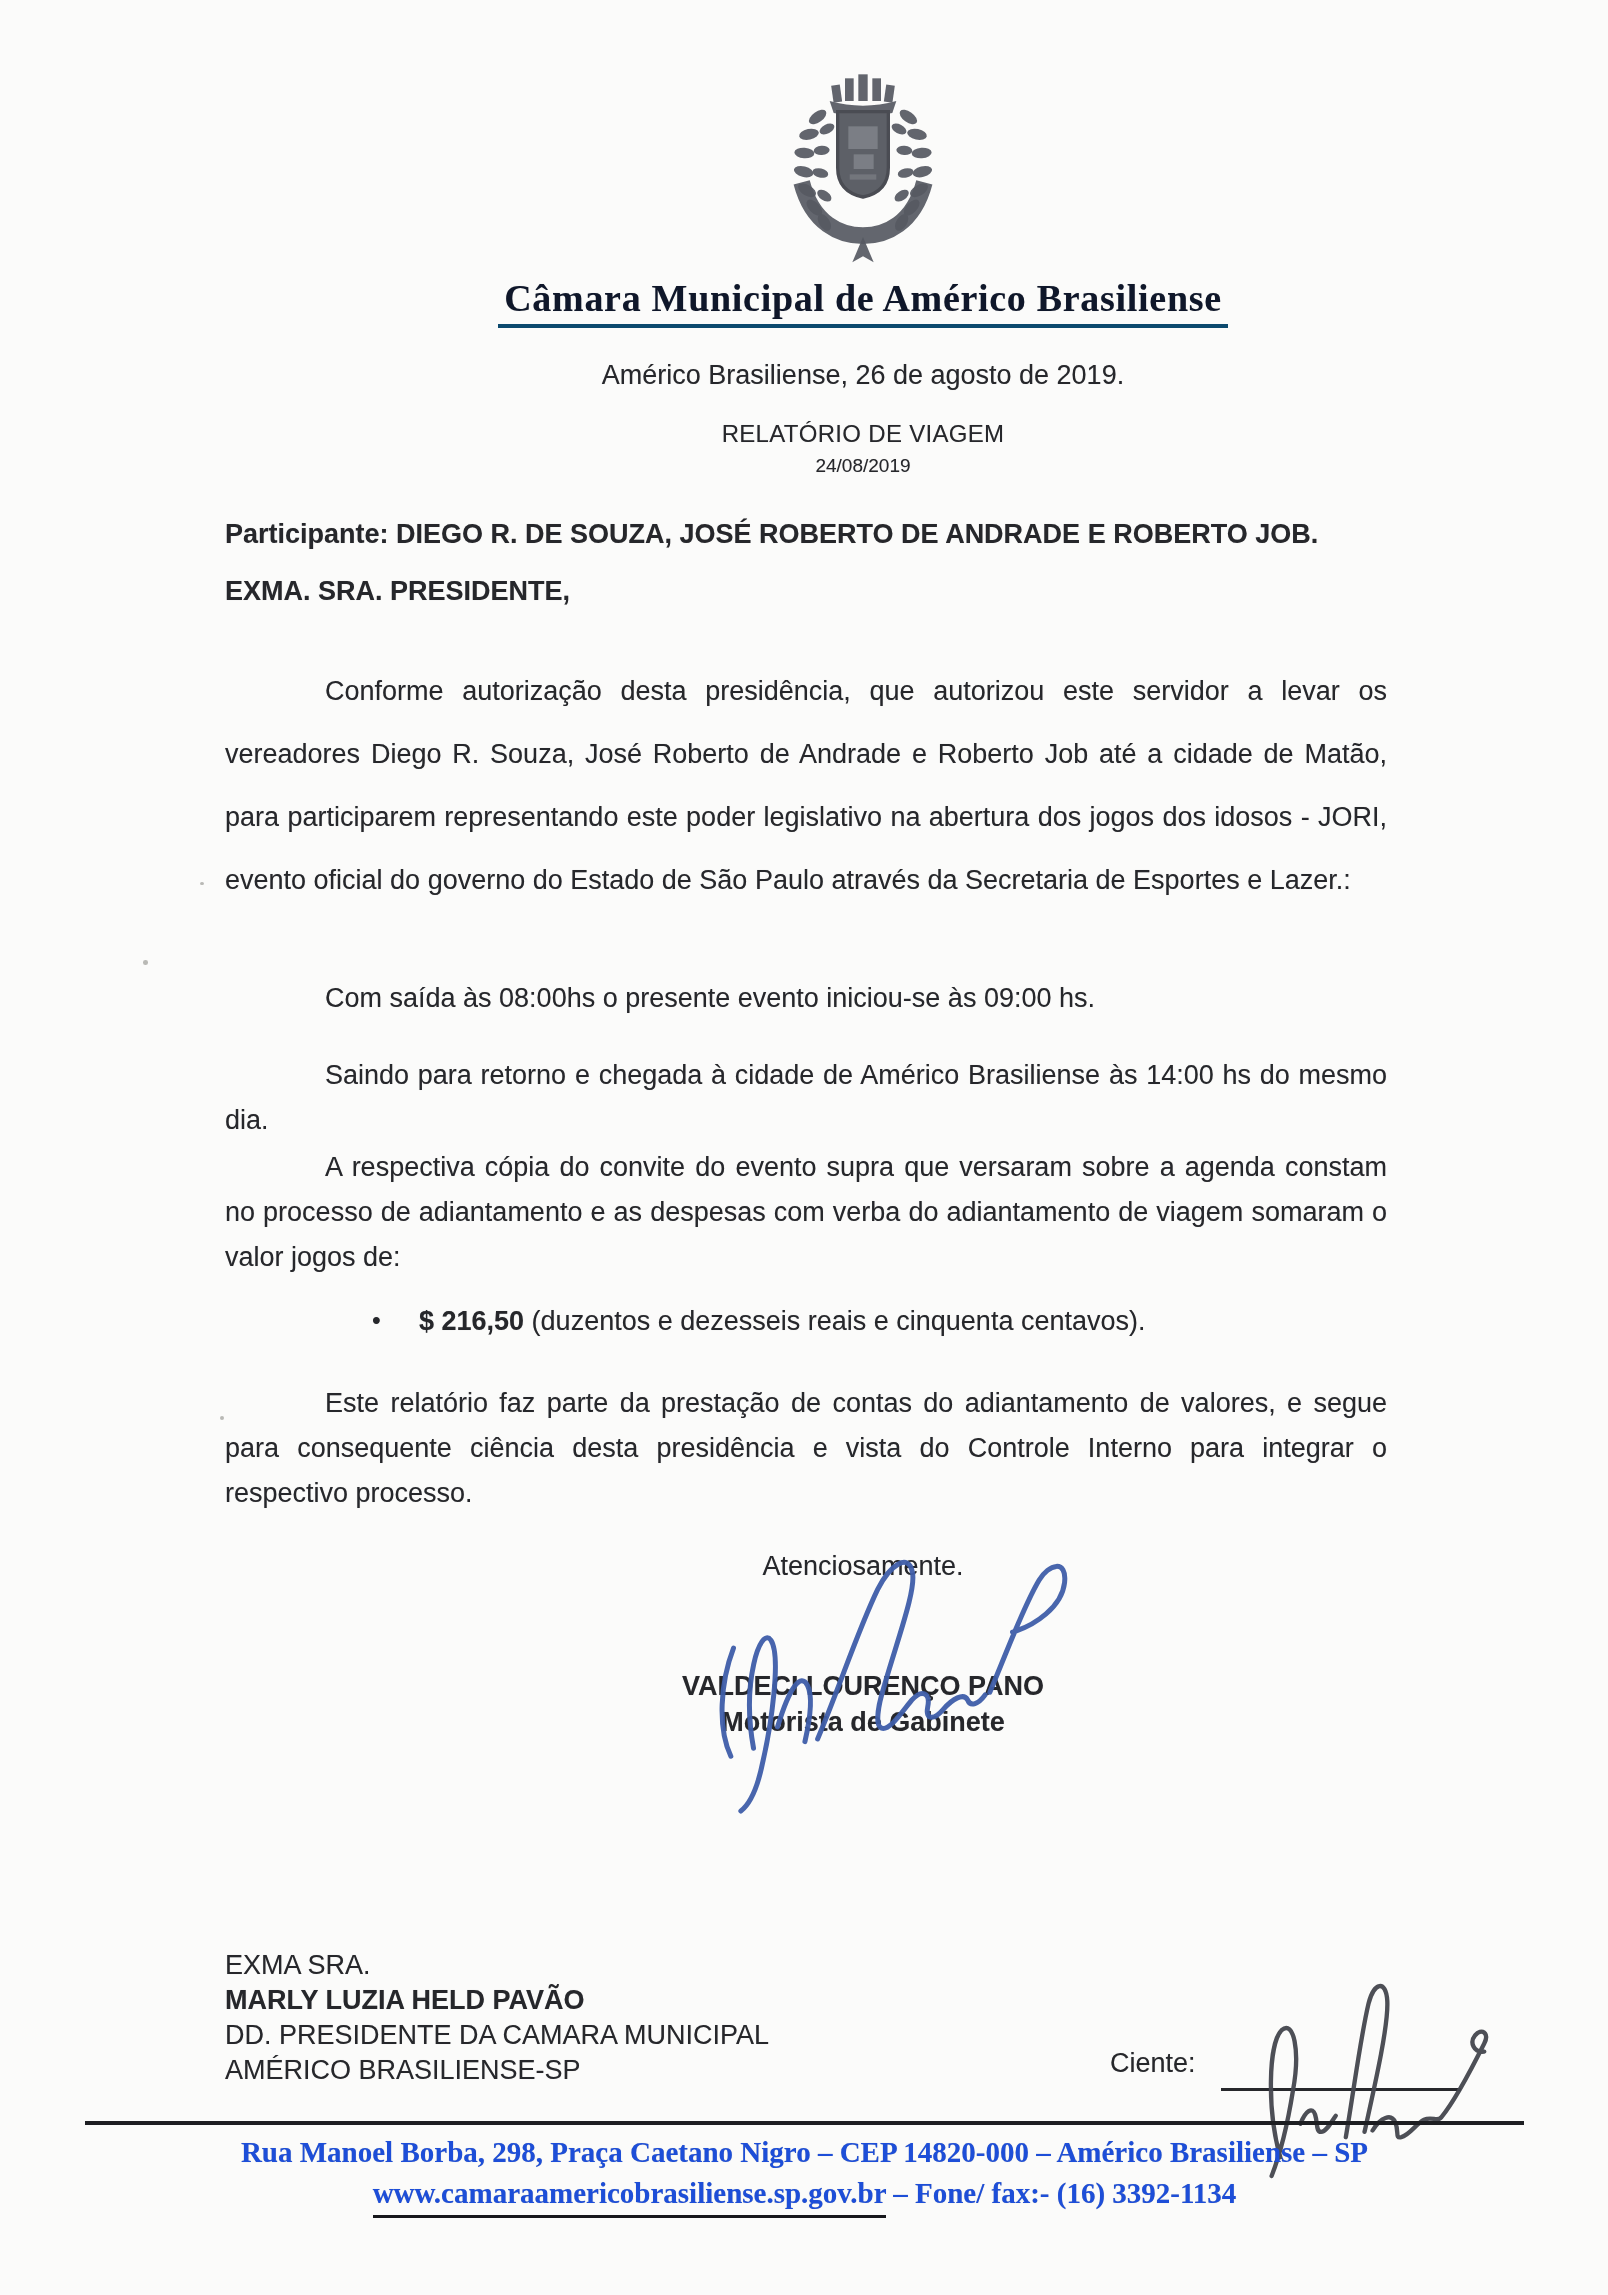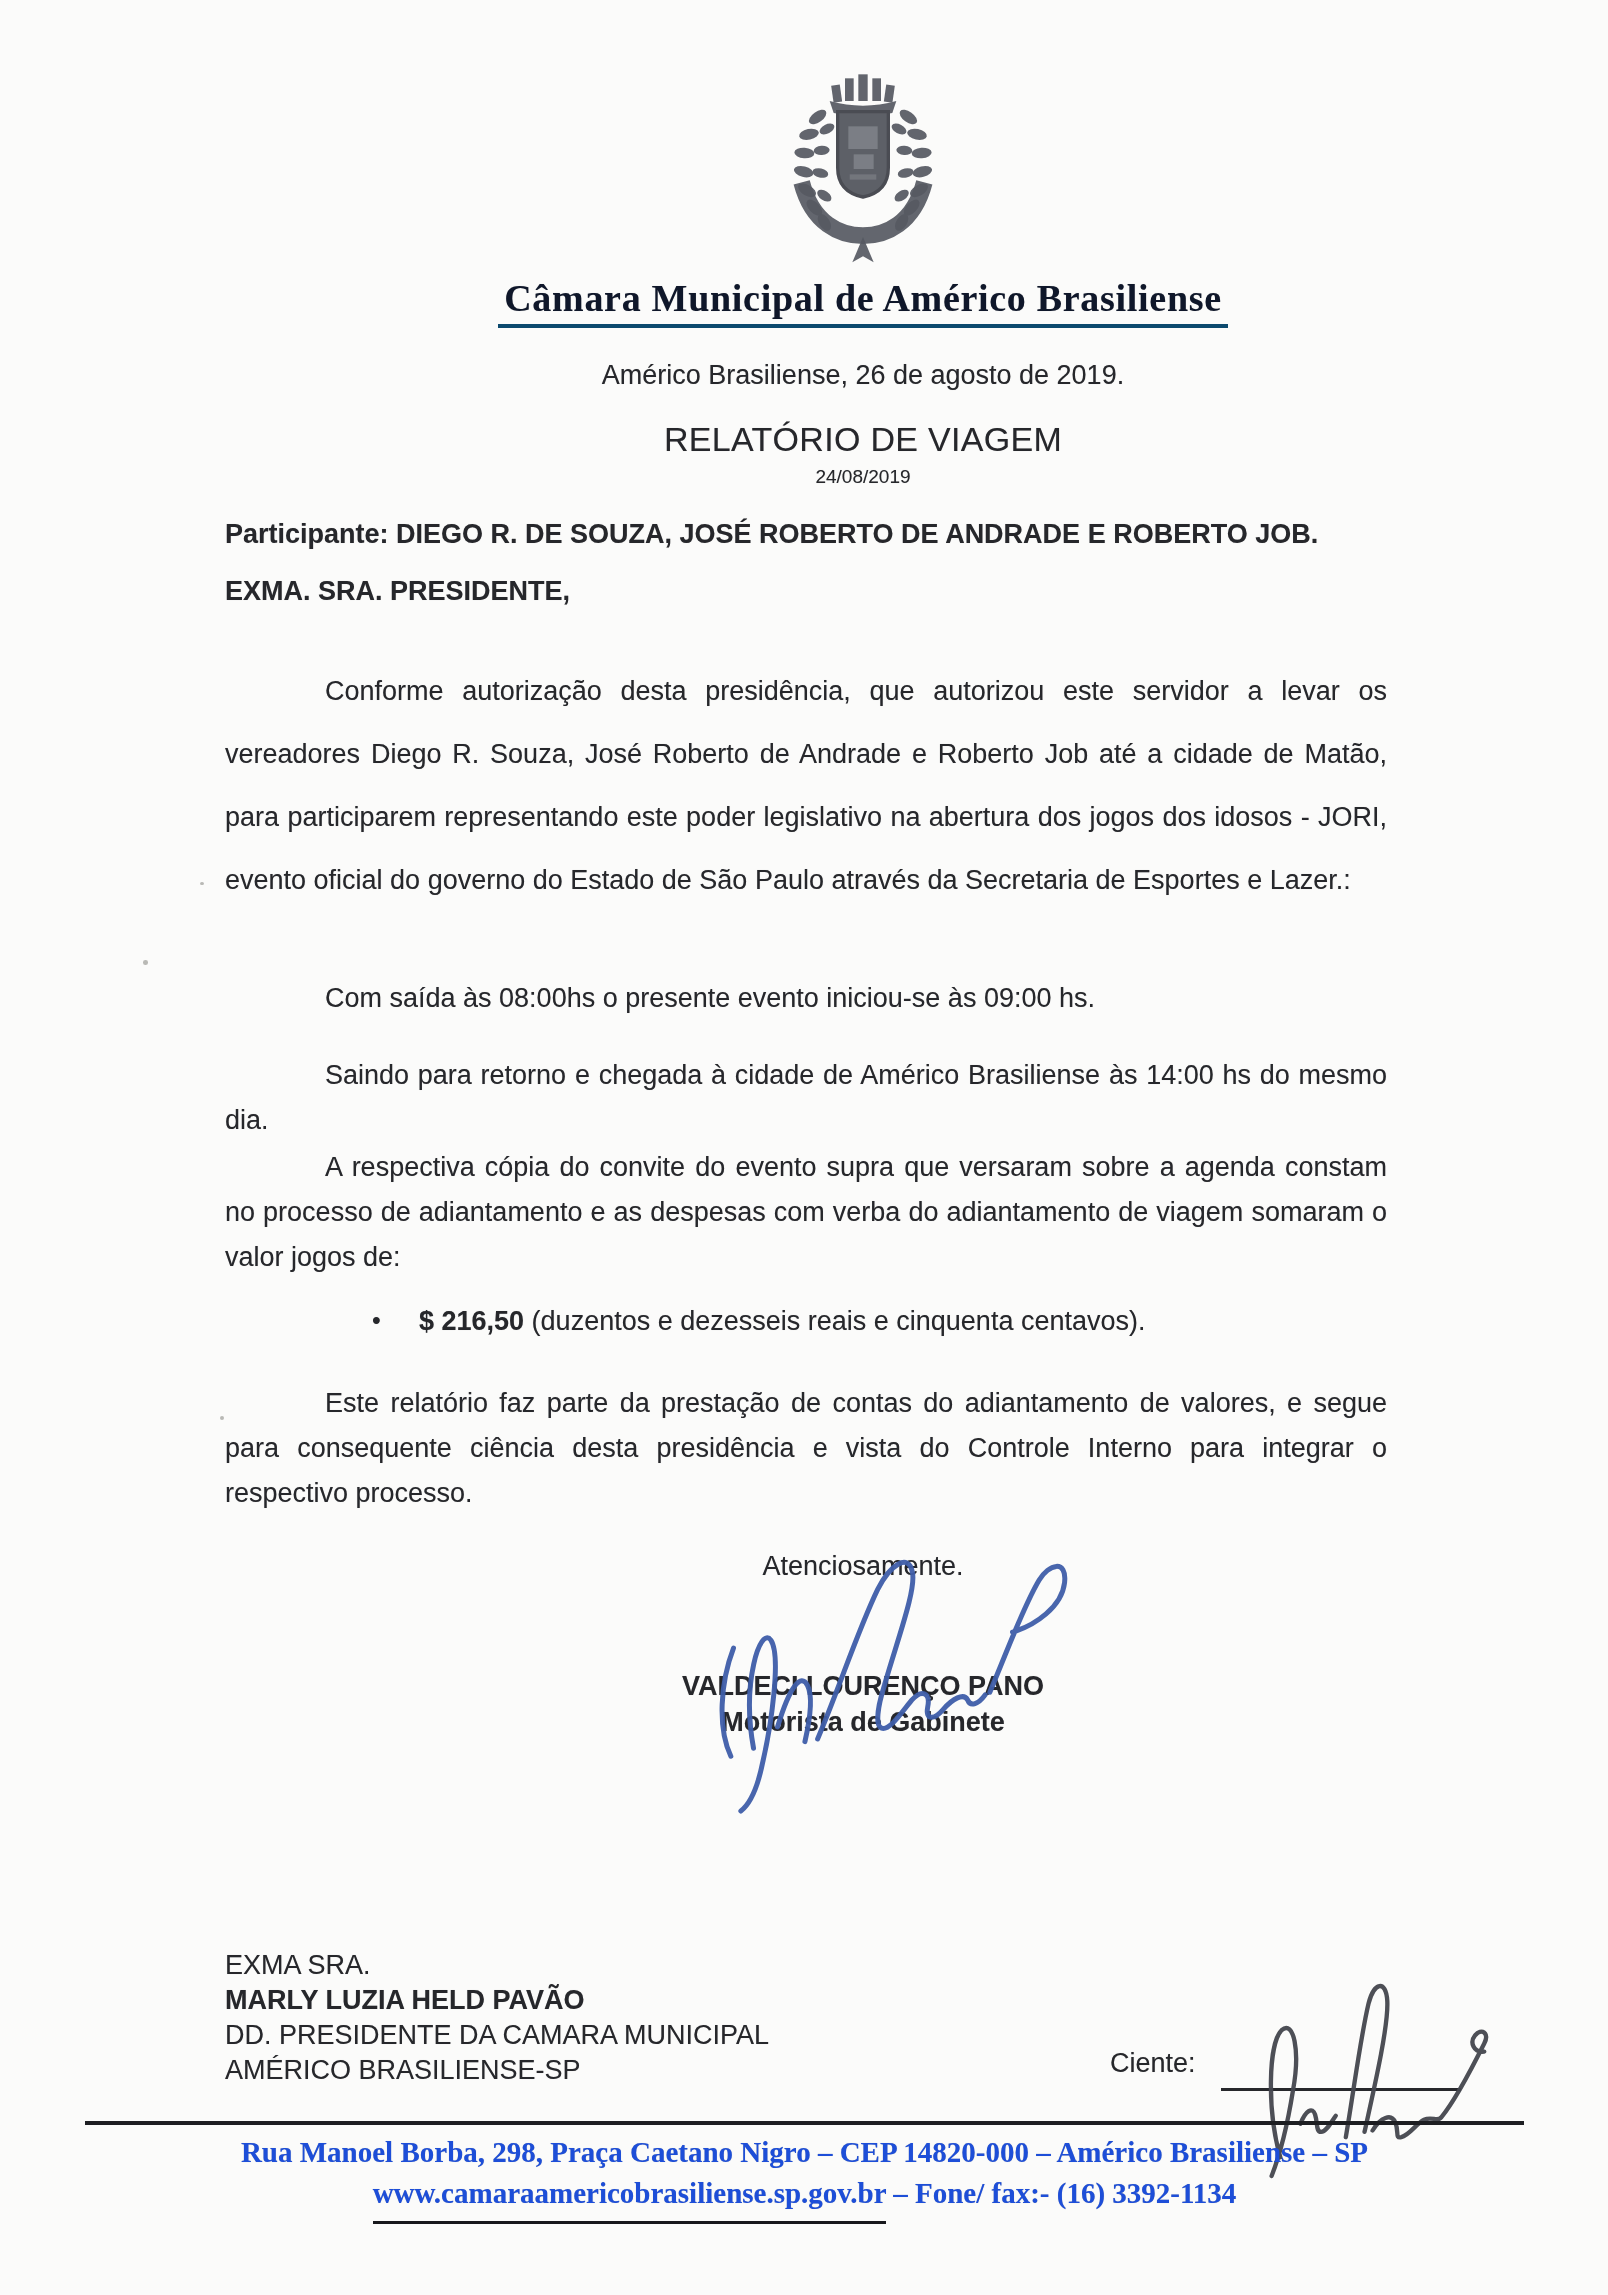--- a/index.html
+++ b/index.html
@@ -23,41 +23,41 @@
     font-weight:700;
     font-size:38px;
     letter-spacing:0.7px;
     color:#0f172a;
     border-bottom:4px solid #0c4a6e;
     padding:0 6.7px 4px 6.7px;
     margin-top:4px;
     white-space:nowrap;
   }
   .dateline{margin-top:32px;font-size:27px;}
-  .report-title{margin-top:29px;font-size:34px;letter-spacing:0.3px;}
+  .report-title{margin-top:29px;font-size:24px;letter-spacing:0.3px;}
   .report-date{margin-top:6.7px;font-size:19px;}
   
   .col{left:225px;width:1162px;}
   .bold{font-weight:700;}
   .just{text-align:justify;text-justify:inter-word;}
   .ind{text-indent:100px;}
   .p1{line-height:63px;}
   .pn{line-height:45px;}
   .bullet-line{left:372px;width:1015px;}
   .bullet-dot{display:inline-block;width:47px;font-size:25px;vertical-align:0.7px;}
   .closing{left:117px;right:0;text-align:center;}
   .sig-svg{pointer-events:none;}
   .addr div{line-height:35px;white-space:nowrap;}
   .ciente-label{font-size:27px;}
   .sig-line{background:#26272b;height:2.7px;}
   .footer-rule{background:#1d1e22;height:4px;}
   .footer-line{left:0;width:1609px;text-align:center;
     font-family:"Liberation Serif",serif;font-weight:700;font-size:29px;color:#1d4ed8;
     white-space:nowrap;}
-  .footer-url{border-bottom:3.3px solid #17181c;padding-bottom:12px;}
+  .footer-url{border-bottom:3.3px solid #17181c;padding-bottom:6px;}
   .speck{position:absolute;background:#b9b9b5;border-radius:50%;}
   .scan-soft{text-shadow:0 0 0.7px rgba(20,20,25,.28);}
 </style>
 </head>
 <body>
 
 <div class="page scan-soft">
 
   <div class="abs letterhead">
     <div class="crest">

